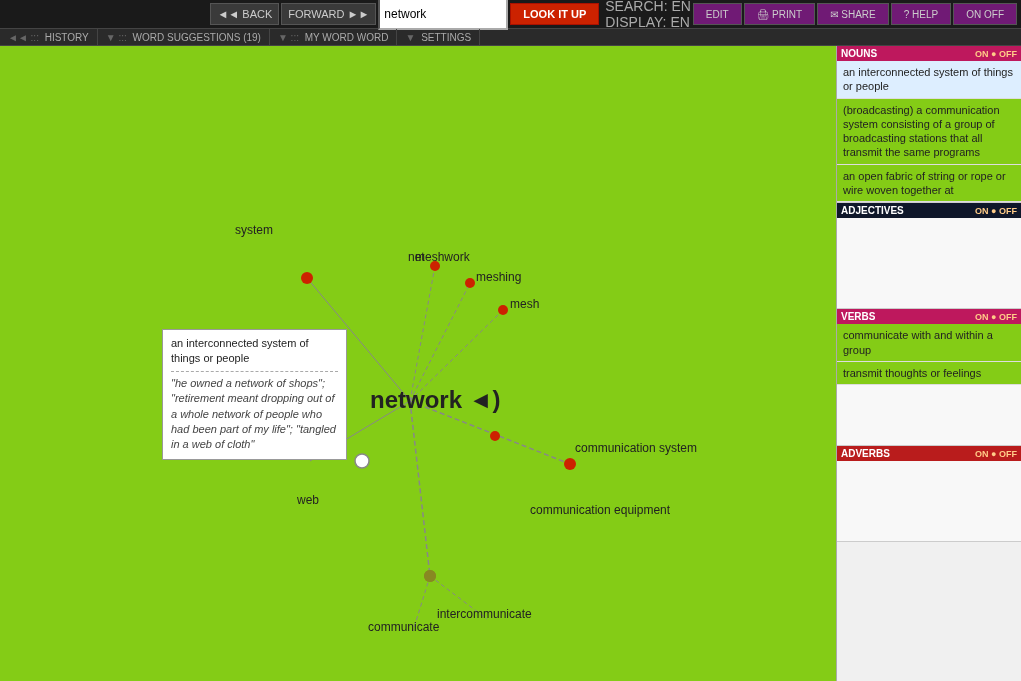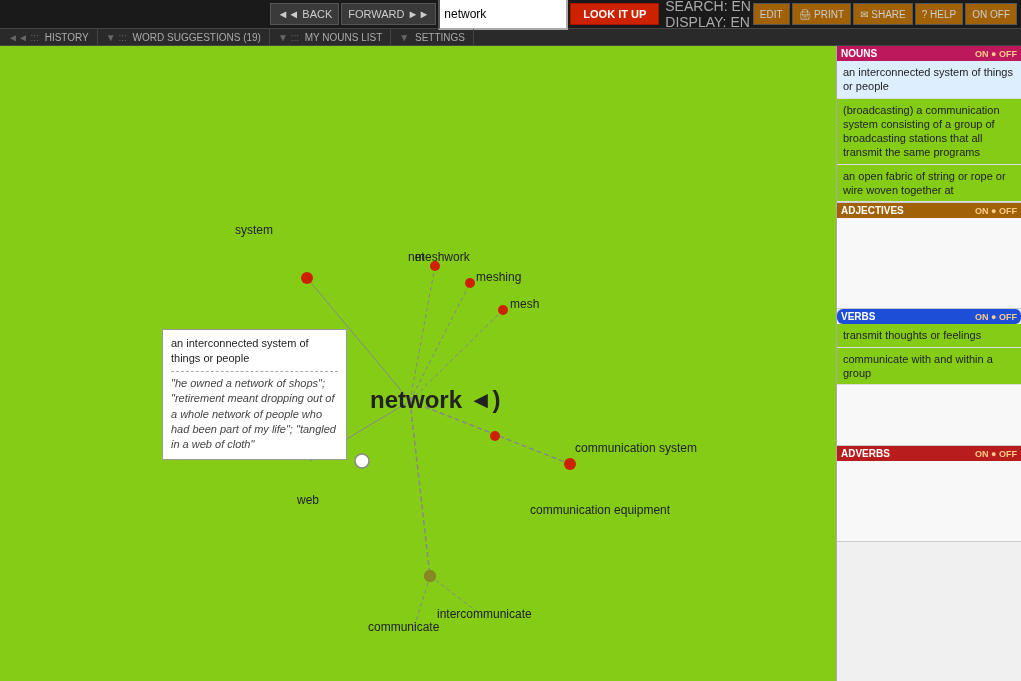--- a/index.html
+++ b/index.html
@@ -44,24 +44,24 @@
       font-size: 11px;
       font-weight: bold;
       height: 22px;
     }
     .search-info {
       color: #aaa;
       font-size: 14px;
       margin-left: 4px;
     }
     .toolbar-icon-btn {
-      background: #a16207;
+      background: #701a75;
       color: #ccc;
       border: 1px solid #555;
-      padding: 2px 6px;
+      padding: 2px 12px;
       cursor: pointer;
       font-size: 10px;
       height: 22px;
       display: flex; align-items: center; gap: 2px;
     }
 
     
     #nav-bar {
       display: flex;
       background: #2a2a2a;
@@ -109,22 +109,22 @@
     .panel-header {
       display: flex;
       align-items: center;
       justify-content: space-between;
       padding: 2px 4px;
       font-size: 10px;
       font-weight: bold;
       color: white;
     }
     .panel-header.nouns { background: #be185d; }
-    .panel-header.adjectives { background: #a16207; gap: 36px; }
-    .panel-header.verbs { background: #1d4ed8; border-radius: 6px; }
+    .panel-header.adjectives { background: #0f172a; gap: 36px; }
+    .panel-header.verbs { background: #be185d; }
     .panel-header.adverbs { background: #b91c1c; }
     .panel-toggle {
       font-size: 9px;
       color: #ffcc88;
       cursor: pointer;
     }
     .panel-item {
       padding: 4px 6px;
       font-size: 11px;
       color: #222;
@@ -198,21 +198,21 @@
   <div class="nav-item">
     <span class="nav-dot">◄◄ :::&nbsp;</span>
       <span>HISTORY</span>
   </div>
   <div class="nav-item">
     <span class="nav-dot">▼ :::&nbsp;</span>
       <span>WORD SUGGESTIONS (19)</span>
   </div>
   <div class="nav-item">
     <span class="nav-dot">▼ :::&nbsp;</span>
-      <span>MY NOUNS LIST</span>
+      <span>MY WORD WORD</span>
   </div>
   <div class="nav-item">
     <span class="nav-dot">▼&nbsp;</span>
       <span>SETTINGS</span>
   </div>
 </div>
 
 <div id="main">
 
   <div id="map-area">
@@ -296,22 +296,22 @@
         <div style="height: 90px; background: #f8f8f8;"></div>
       </div>
 
       <div class="panel-section">
         <div class="panel-header verbs">
           <span>VERBS</span>
           <span class="panel-toggle">
             <span>ON</span> ● <span>OFF</span>
           </span>
         </div>
+        <div class="panel-item">communicate with and within a group</div>
         <div class="panel-item">transmit thoughts or feelings</div>
-        <div class="panel-item">communicate with and within a group</div>
         <div style="height: 60px; background: #f8f8f8;"></div>
       </div>
 
       <div class="panel-section">
         <div class="panel-header adverbs">
           <span>ADVERBS</span>
           <span class="panel-toggle">
             <span>ON</span> ● <span>OFF</span>
           </span>
         </div>

